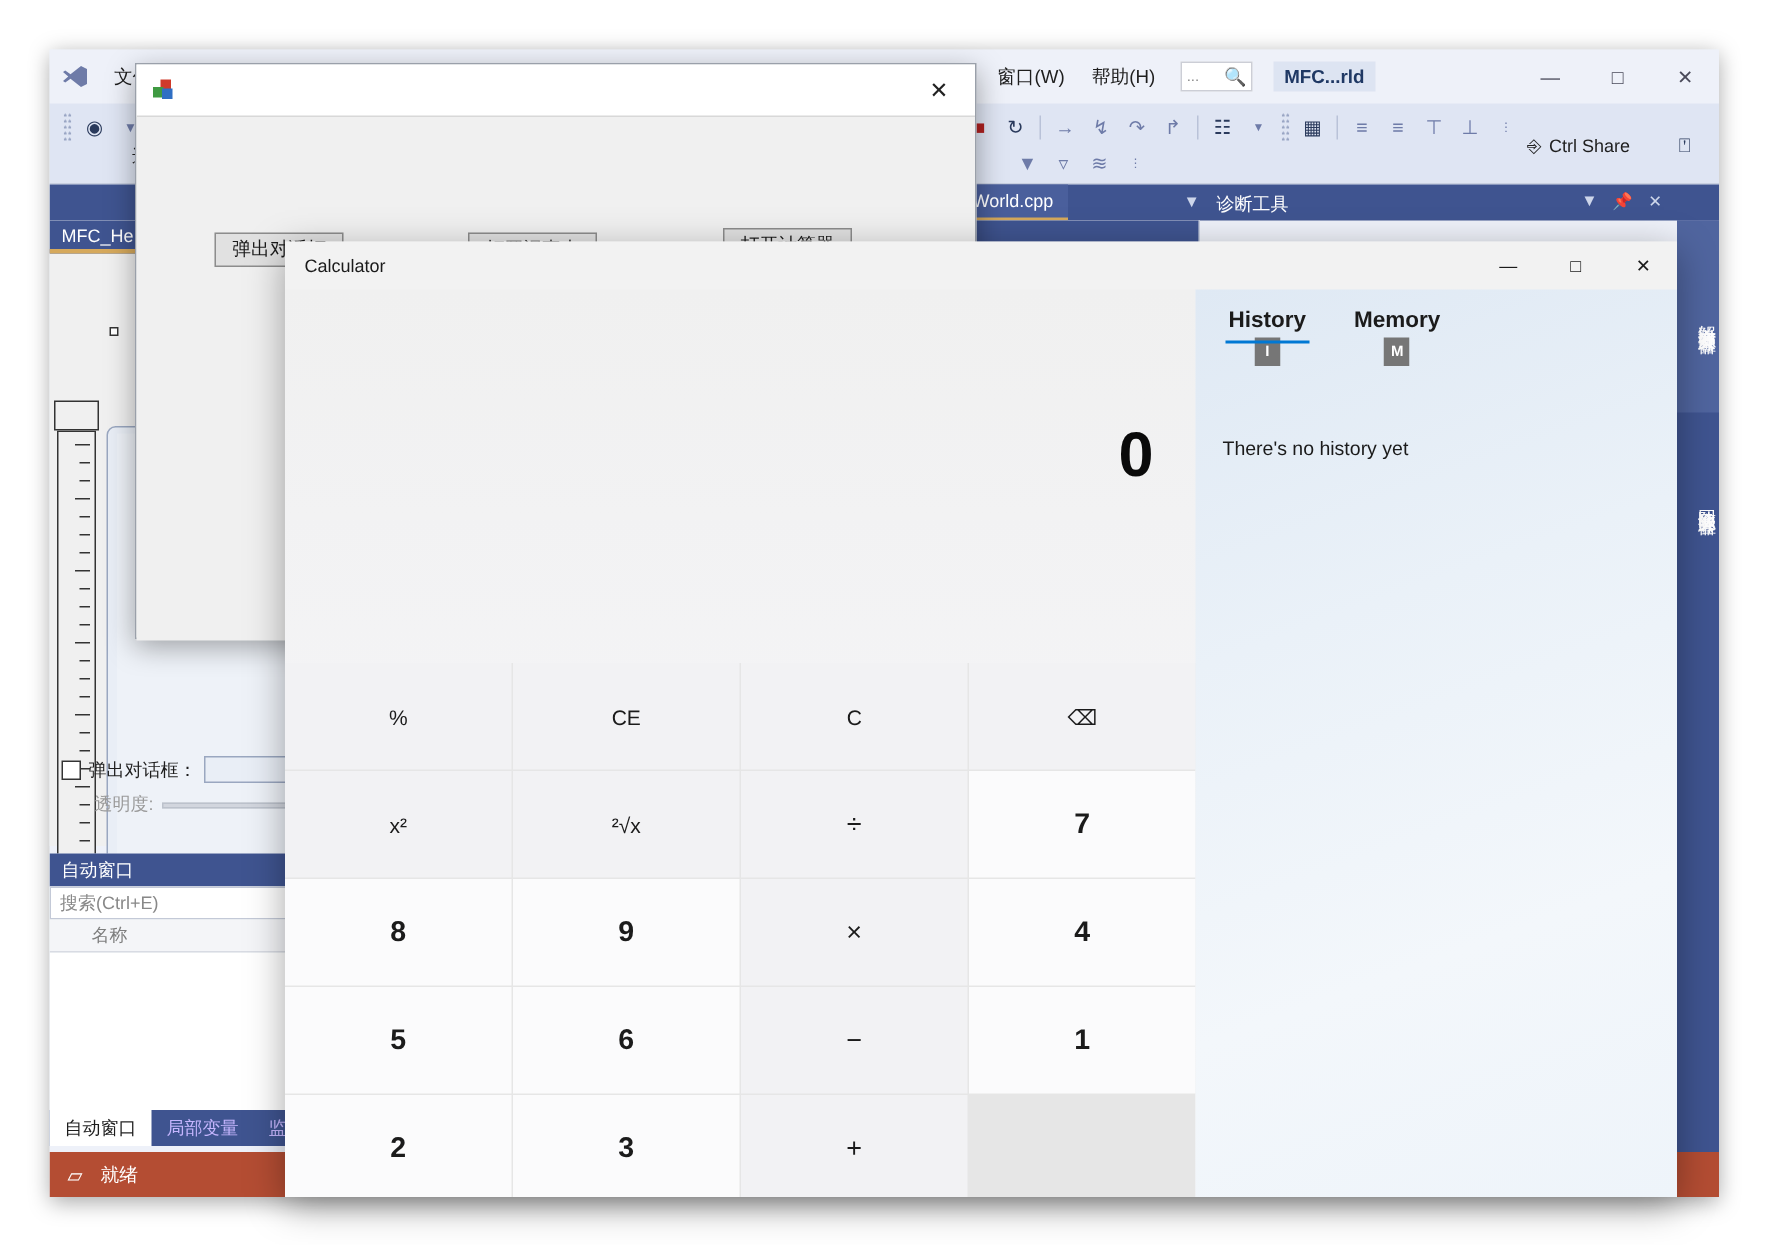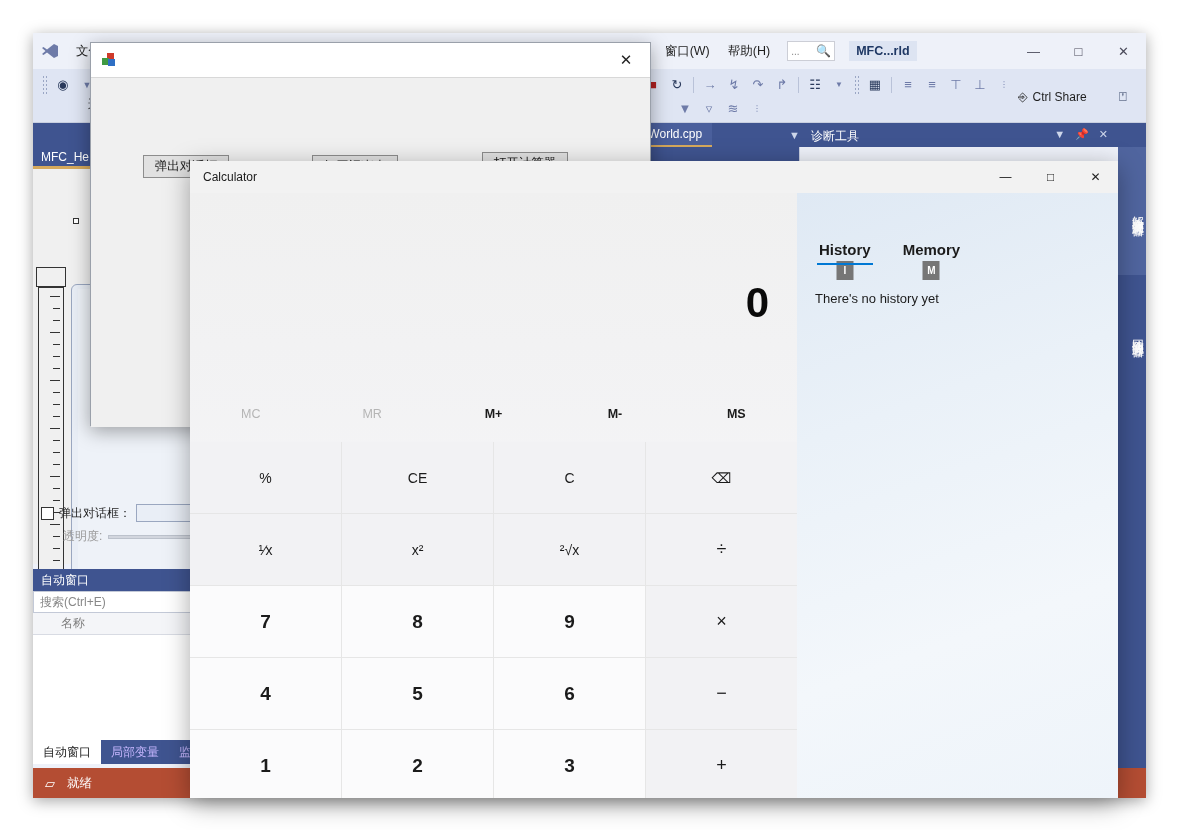--- a/index.html
+++ b/index.html
@@ -256,21 +256,21 @@
   .key {
     background: #f7f7f9;
     display:flex; align-items:center; justify-content:center;
     font-size:15px; color:#1b1b1b;
   }
   .key.fn { background:#f2f2f4; font-size:14px; }
   .key.num { background:#fbfbfc; font-size:19px; font-weight:bold; }
   .key.op  { background:#f2f2f4; font-size:18px; }
 
   .hm-tabs { position:absolute; left:22px; top:12px; display:flex; gap:32px; }
-  .hm-tab { position:relative; font-size:15px; font-weight:bold; color:#1b1b1b; padding-bottom:7px;margin-top:36px; }
+  .hm-tab { position:relative; font-size:15px; font-weight:bold; color:#1b1b1b; padding-bottom:7px; }
   .hm-tab.active::after {
     content:""; position:absolute; left:-2px; right:-2px; bottom:0;
     height:2.5px; background:#0078d4;
   }
   .hm-badge {
     position:absolute; left:50%; transform:translateX(-50%); top:20px;
     background:#767676; color:#fff; font-size:10px;
     width:17px; height:19px; display:flex; align-items:center; justify-content:center;
   }
   .hist-empty { position:absolute; left:18px; top:98px; font-size:13px; color:#1b1b1b; }
@@ -471,35 +471,27 @@
         <span class="calc-wc">—</span>
         <span class="calc-wc">□</span>
         <span class="calc-wc">✕</span>
       </span>
     </div>
 
     <div class="calc-left">
 
       <div class="calc-display">0</div>
 
-      <div class="mem-row">
-        <span class="mem-btn disabled">MC</span>
-        <span class="mem-btn disabled">MR</span>
-        <span class="mem-btn">M+</span>
-        <span class="mem-btn">M-</span>
-        <span class="mem-btn">MS</span>
-      </div>
 
       <div class="keypad">
         <div class="key fn">%</div>
         <div class="key fn">CE</div>
         <div class="key fn">C</div>
         <div class="key fn">⌫</div>
 
-        <div class="key fn">¹∕x</div>
         <div class="key fn">x²</div>
         <div class="key fn">²√x</div>
         <div class="key op">÷</div>
 
         <div class="key num">7</div>
         <div class="key num">8</div>
         <div class="key num">9</div>
         <div class="key op">×</div>
 
         <div class="key num">4</div>

